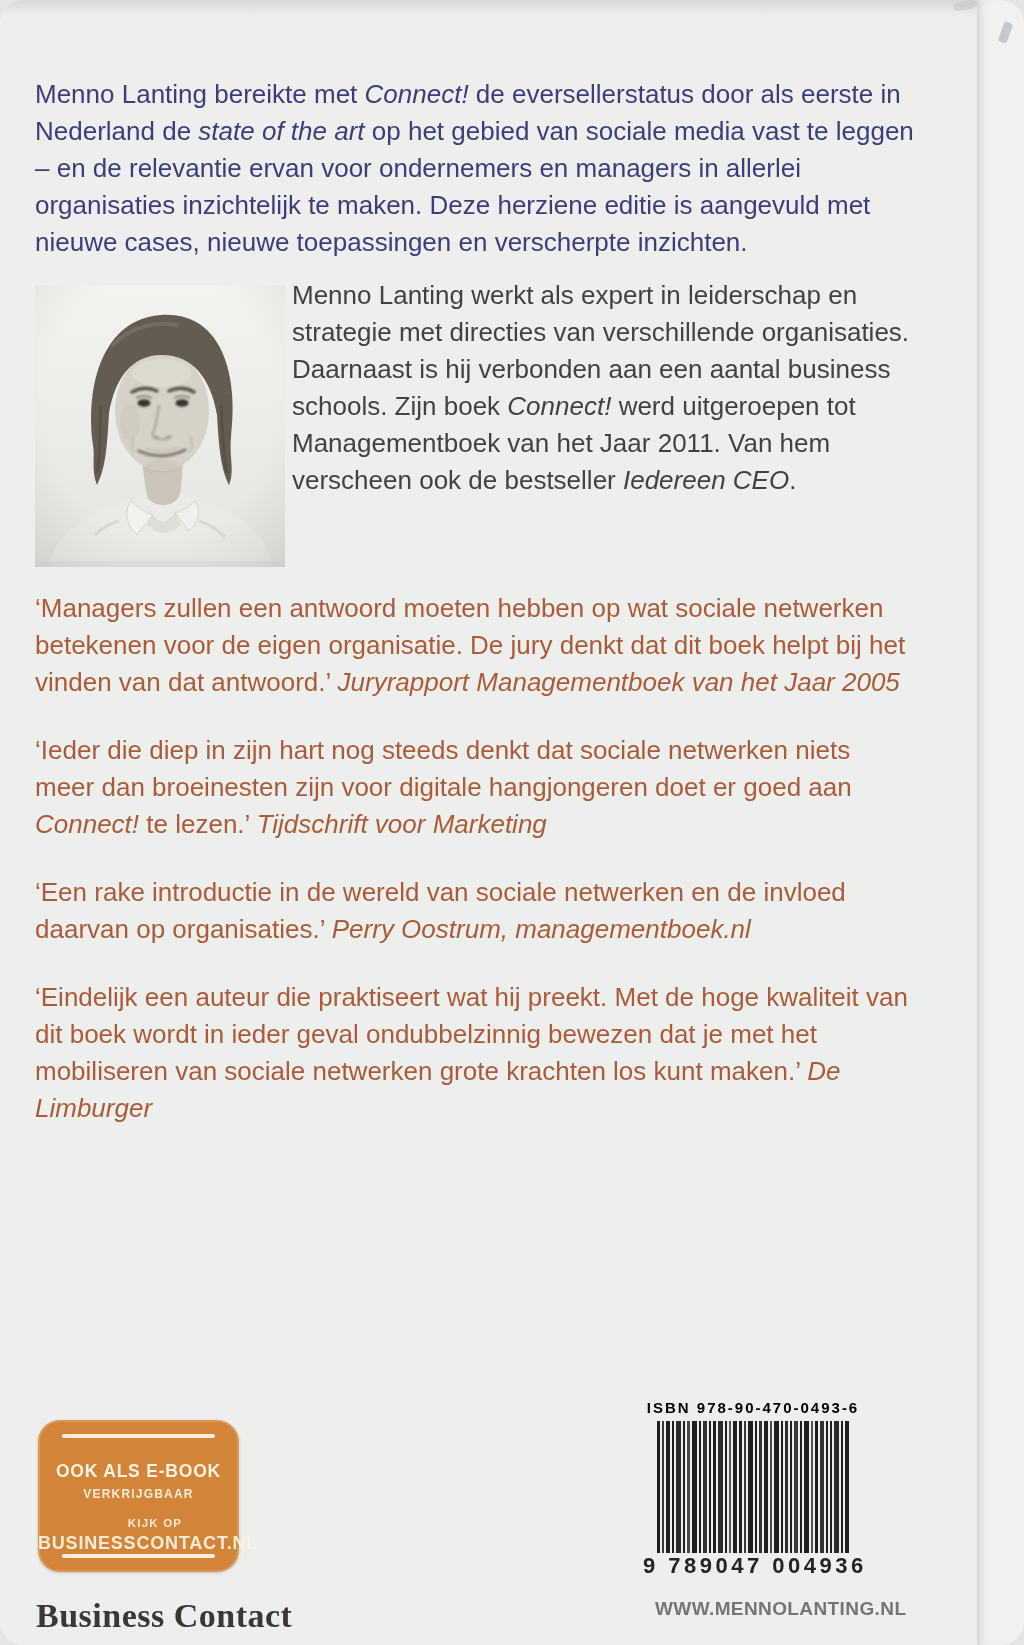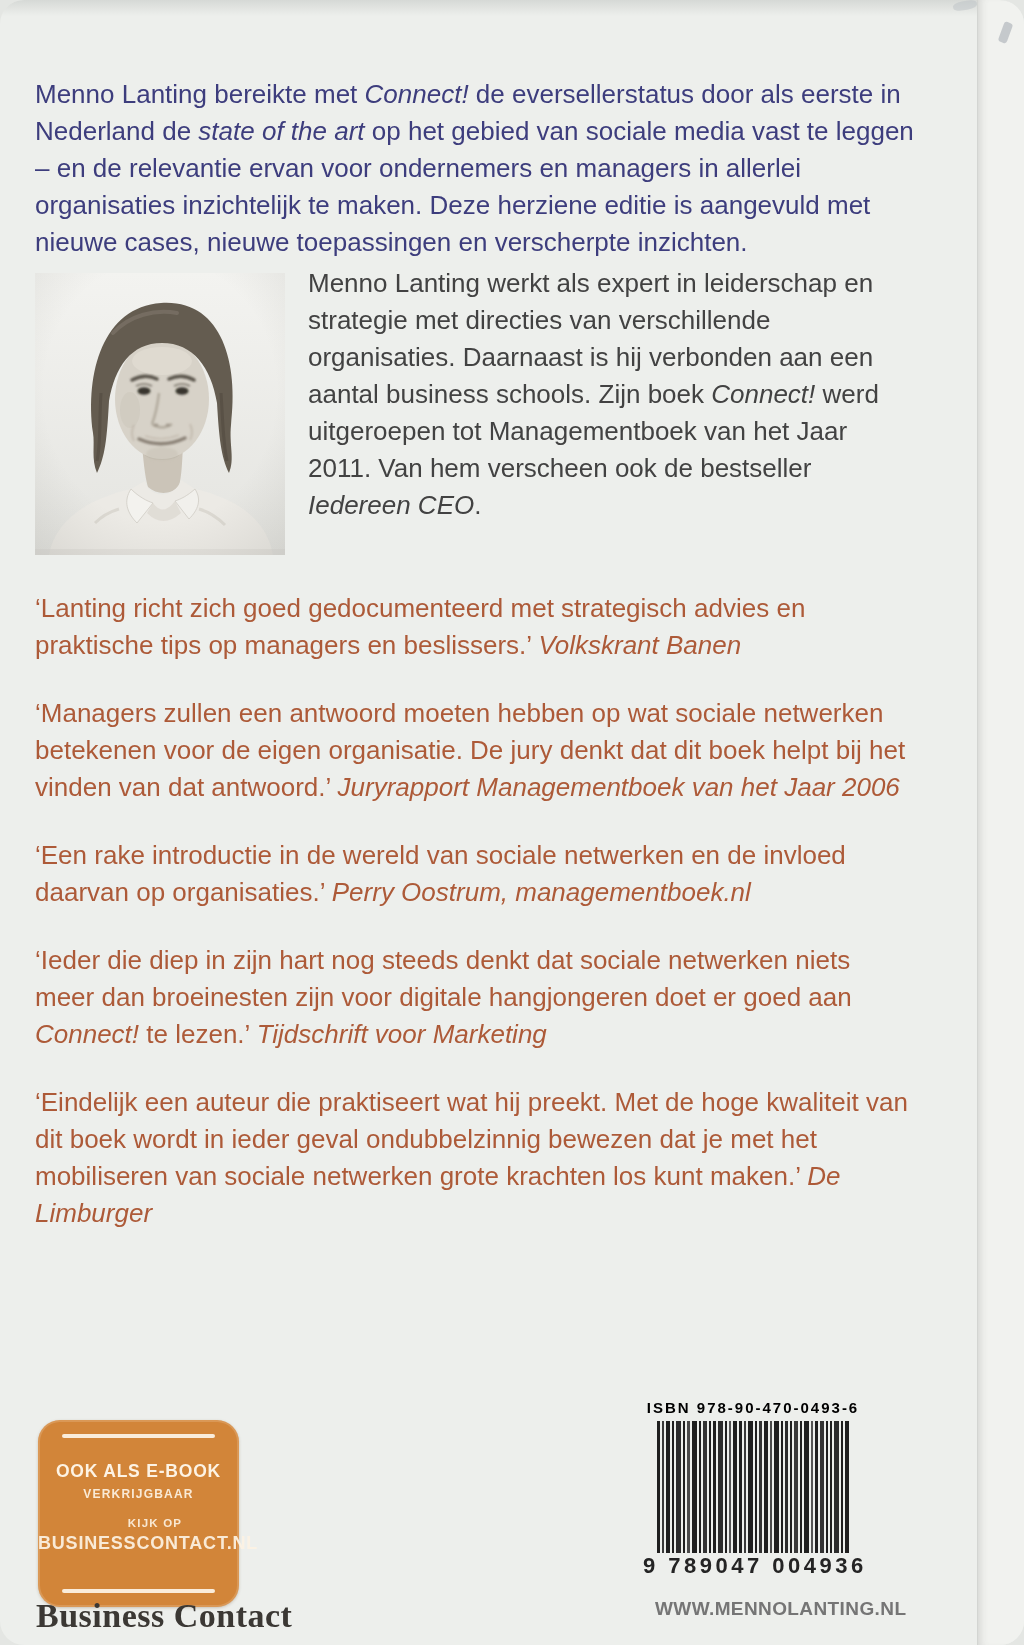--- a/index.html
+++ b/index.html
@@ -25,42 +25,42 @@
   .scan-mark-2 { position:absolute; left:953px; top:1px; width:24px; height:9px;
     background:#bcc1c5; transform:rotate(-10deg); border-radius:40%; opacity:.5; }
 
   
   .intro {
     position:absolute; top:50px; left:35px; width:882px;
     font-size:26px; line-height:37px;
     color:var(--color-navy, #3d3d7d);
   }
   .bio-row {
-    position:absolute; top:273px; left:35px; width:880px;
-    display:flex; gap:23px; align-items:flex-start;
+    position:absolute; top:285px; left:35px; width:880px;
+    display:flex; gap:7px; align-items:flex-start;
   }
   .photo {
     flex:0 0 250px; width:250px; height:282px; position:relative;
   }
   .photo svg { display:block; }
   .bio-text {
     flex:1; font-size:26px; line-height:37px;
     color:var(--color-ink, #424242); margin-top:-8px;
   }
   .quotes {
     position:absolute; top:590px; left:35px; width:878px;
     font-size:26px; line-height:37px;
     color:var(--color-rust, #ad5a38);
   }
   .quotes p { margin:0 0 31px 0; }
   .it { font-style:italic; }
 
   
   .badge {
-    position:absolute; top:1420px; left:38px; width:201px; height:187px;
+    position:absolute; top:1420px; left:38px; width:201px; height:152px;
     box-sizing:border-box;
     background:var(--color-badge_orange, #d28539);
     border-radius:22px; text-align:center; position:absolute;
     box-shadow: inset 0 0 0 2px rgba(255,240,220,.18), 0 1px 3px rgba(90,60,20,.25);
     color:var(--color-badge_text, #fdf3e4);
   }
   .badge-rule { height:4px; background:rgba(255,250,240,.88); margin:0 24px; border-radius:2px; }
   .badge-rule.top { margin-top:14px; }
   .badge-rule.bottom { position:absolute; bottom:14px; left:24px; right:24px; margin:0; }
   .badge-l1 { margin-top:23px; font-size:17.5px; font-weight:bold; letter-spacing:.8px; }
@@ -161,24 +161,23 @@
         <path d="M60,250 Q70,240 84,236" stroke="#dbd8d1" stroke-width="3" fill="none"></path>
         <path d="M190,252 Q178,240 164,236" stroke="#dbd8d1" stroke-width="3" fill="none"></path>
         <rect y="276" width="250" height="6" fill="#d9d8d3" opacity="0.5"></rect>
         <rect width="250" height="282" fill="url(#vig)"></rect>
       </svg>
     </div>
     <p class="bio-text"><span>Menno Lanting werkt als expert in leiderschap en strategie met directies van verschillende organisaties. Daarnaast is hij verbonden aan een aantal business schools. Zijn boek </span><span class="it">Connect!</span><span> werd uitgeroepen tot Managementboek van het Jaar 2011. Van hem verscheen ook de bestseller </span><span class="it">Iedereen CEO</span><span>.</span></p>
   </div>
 
   <div class="quotes">
-    <p><span>‘Lanting richt zich goed gedocumenteerd met strategisch advies en praktische tips op managers en beslissers.’ </span><span class="it">Volkskrant Banen</span></p>
-    <p><span>‘Managers zullen een antwoord moeten hebben op wat sociale netwerken betekenen voor de eigen organisatie. De jury denkt dat dit boek helpt bij het vinden van dat antwoord.’ </span><span class="it">Juryrapport Managementboek van het Jaar 2006</span></p>
+    <p><span>‘Managers zullen een antwoord moeten hebben op wat sociale netwerken betekenen voor de eigen organisatie. De jury denkt dat dit boek helpt bij het vinden van dat antwoord.’ </span><span class="it">Juryrapport Managementboek van het Jaar 2005</span></p>
+    <p><span>‘Ieder die diep in zijn hart nog steeds denkt dat sociale netwerken niets meer dan broeinesten zijn voor digitale hangjongeren doet er goed aan </span><span class="it">Connect!</span><span> te lezen.’ </span><span class="it">Tijdschrift voor Marketing</span></p>
     <p><span>‘Een rake introductie in de wereld van sociale netwerken en de invloed daarvan op organisaties.’ </span><span class="it">Perry Oostrum, managementboek.nl</span></p>
-    <p><span>‘Ieder die diep in zijn hart nog steeds denkt dat sociale netwerken niets meer dan broeinesten zijn voor digitale hangjongeren doet er goed aan </span><span class="it">Connect!</span><span> te lezen.’ </span><span class="it">Tijdschrift voor Marketing</span></p>
     <p><span>‘Eindelijk een auteur die praktiseert wat hij preekt. Met de hoge kwaliteit van dit boek wordt in ieder geval ondubbelzinnig bewezen dat je met het mobiliseren van sociale netwerken grote krachten los kunt maken.’ </span><span class="it">De Limburger</span></p>
   </div>
 
   <div class="badge">
     <div class="badge-rule top"></div>
     <div class="badge-l1">OOK ALS E-BOOK</div>
     <div class="badge-l2">VERKRIJGBAAR</div>
     <div class="badge-l3">KIJK OP</div>
     <div class="badge-l4">BUSINESSCONTACT.NL</div>
     <div class="badge-rule bottom"></div>

